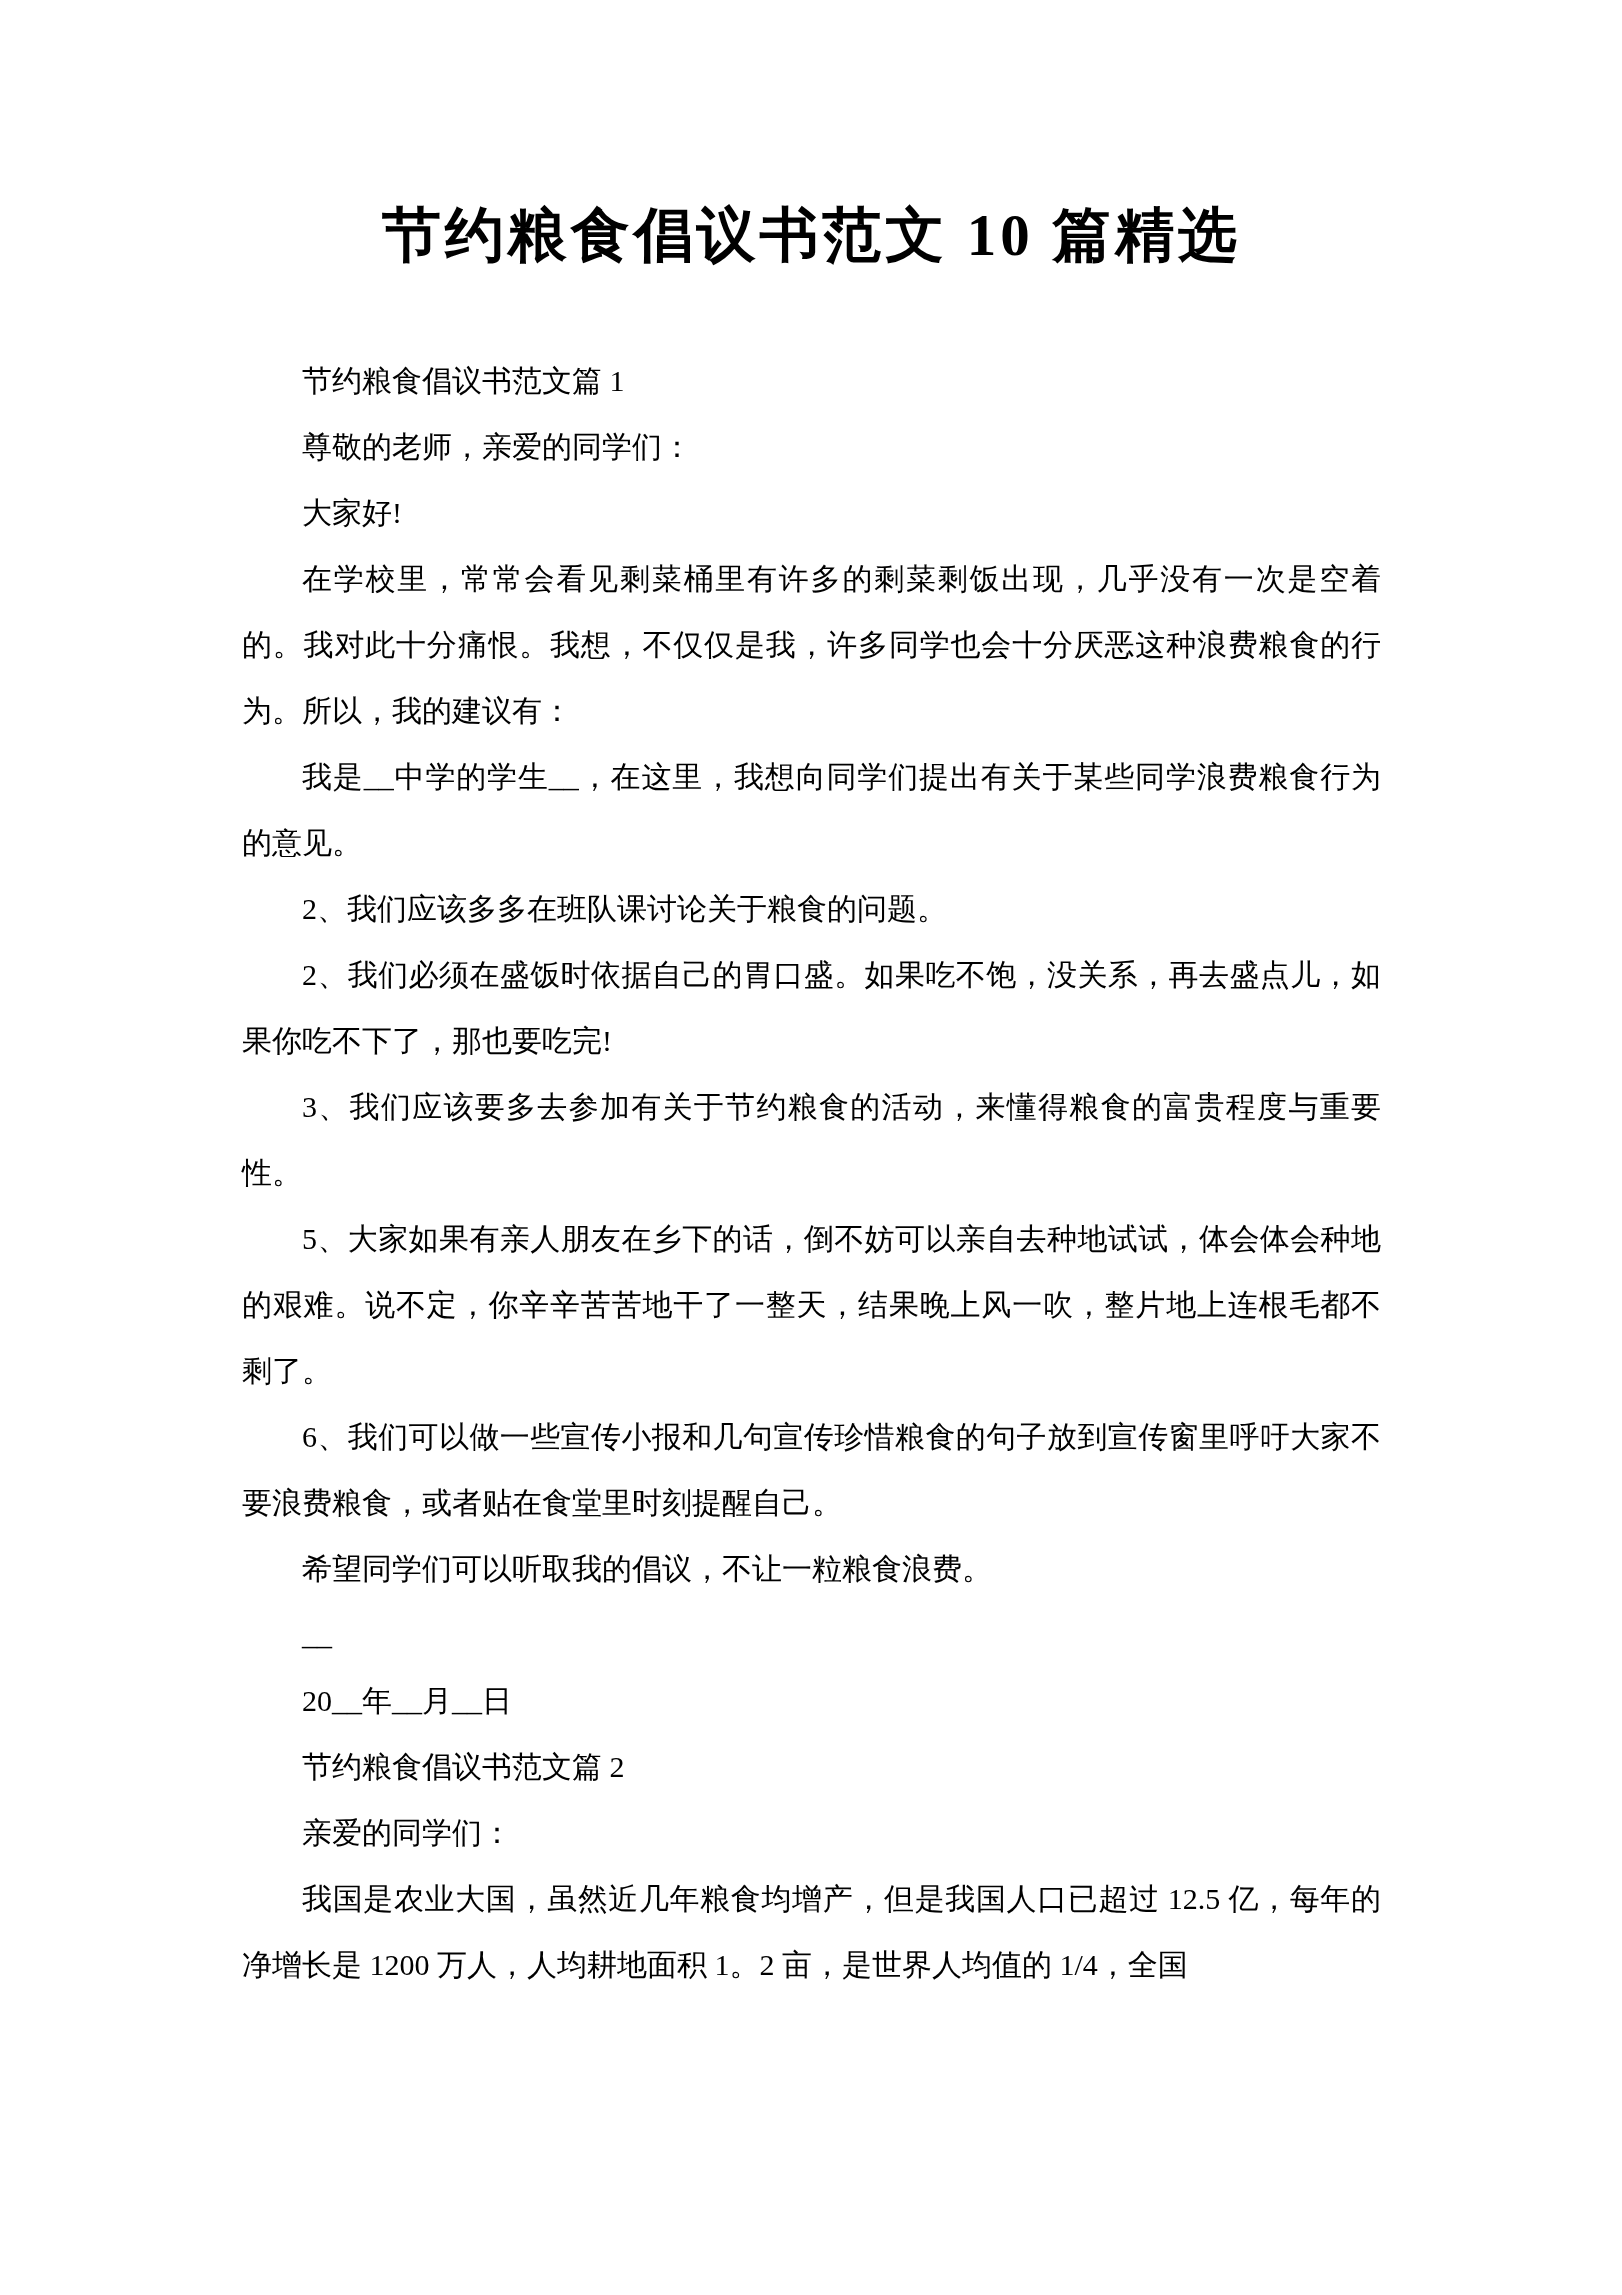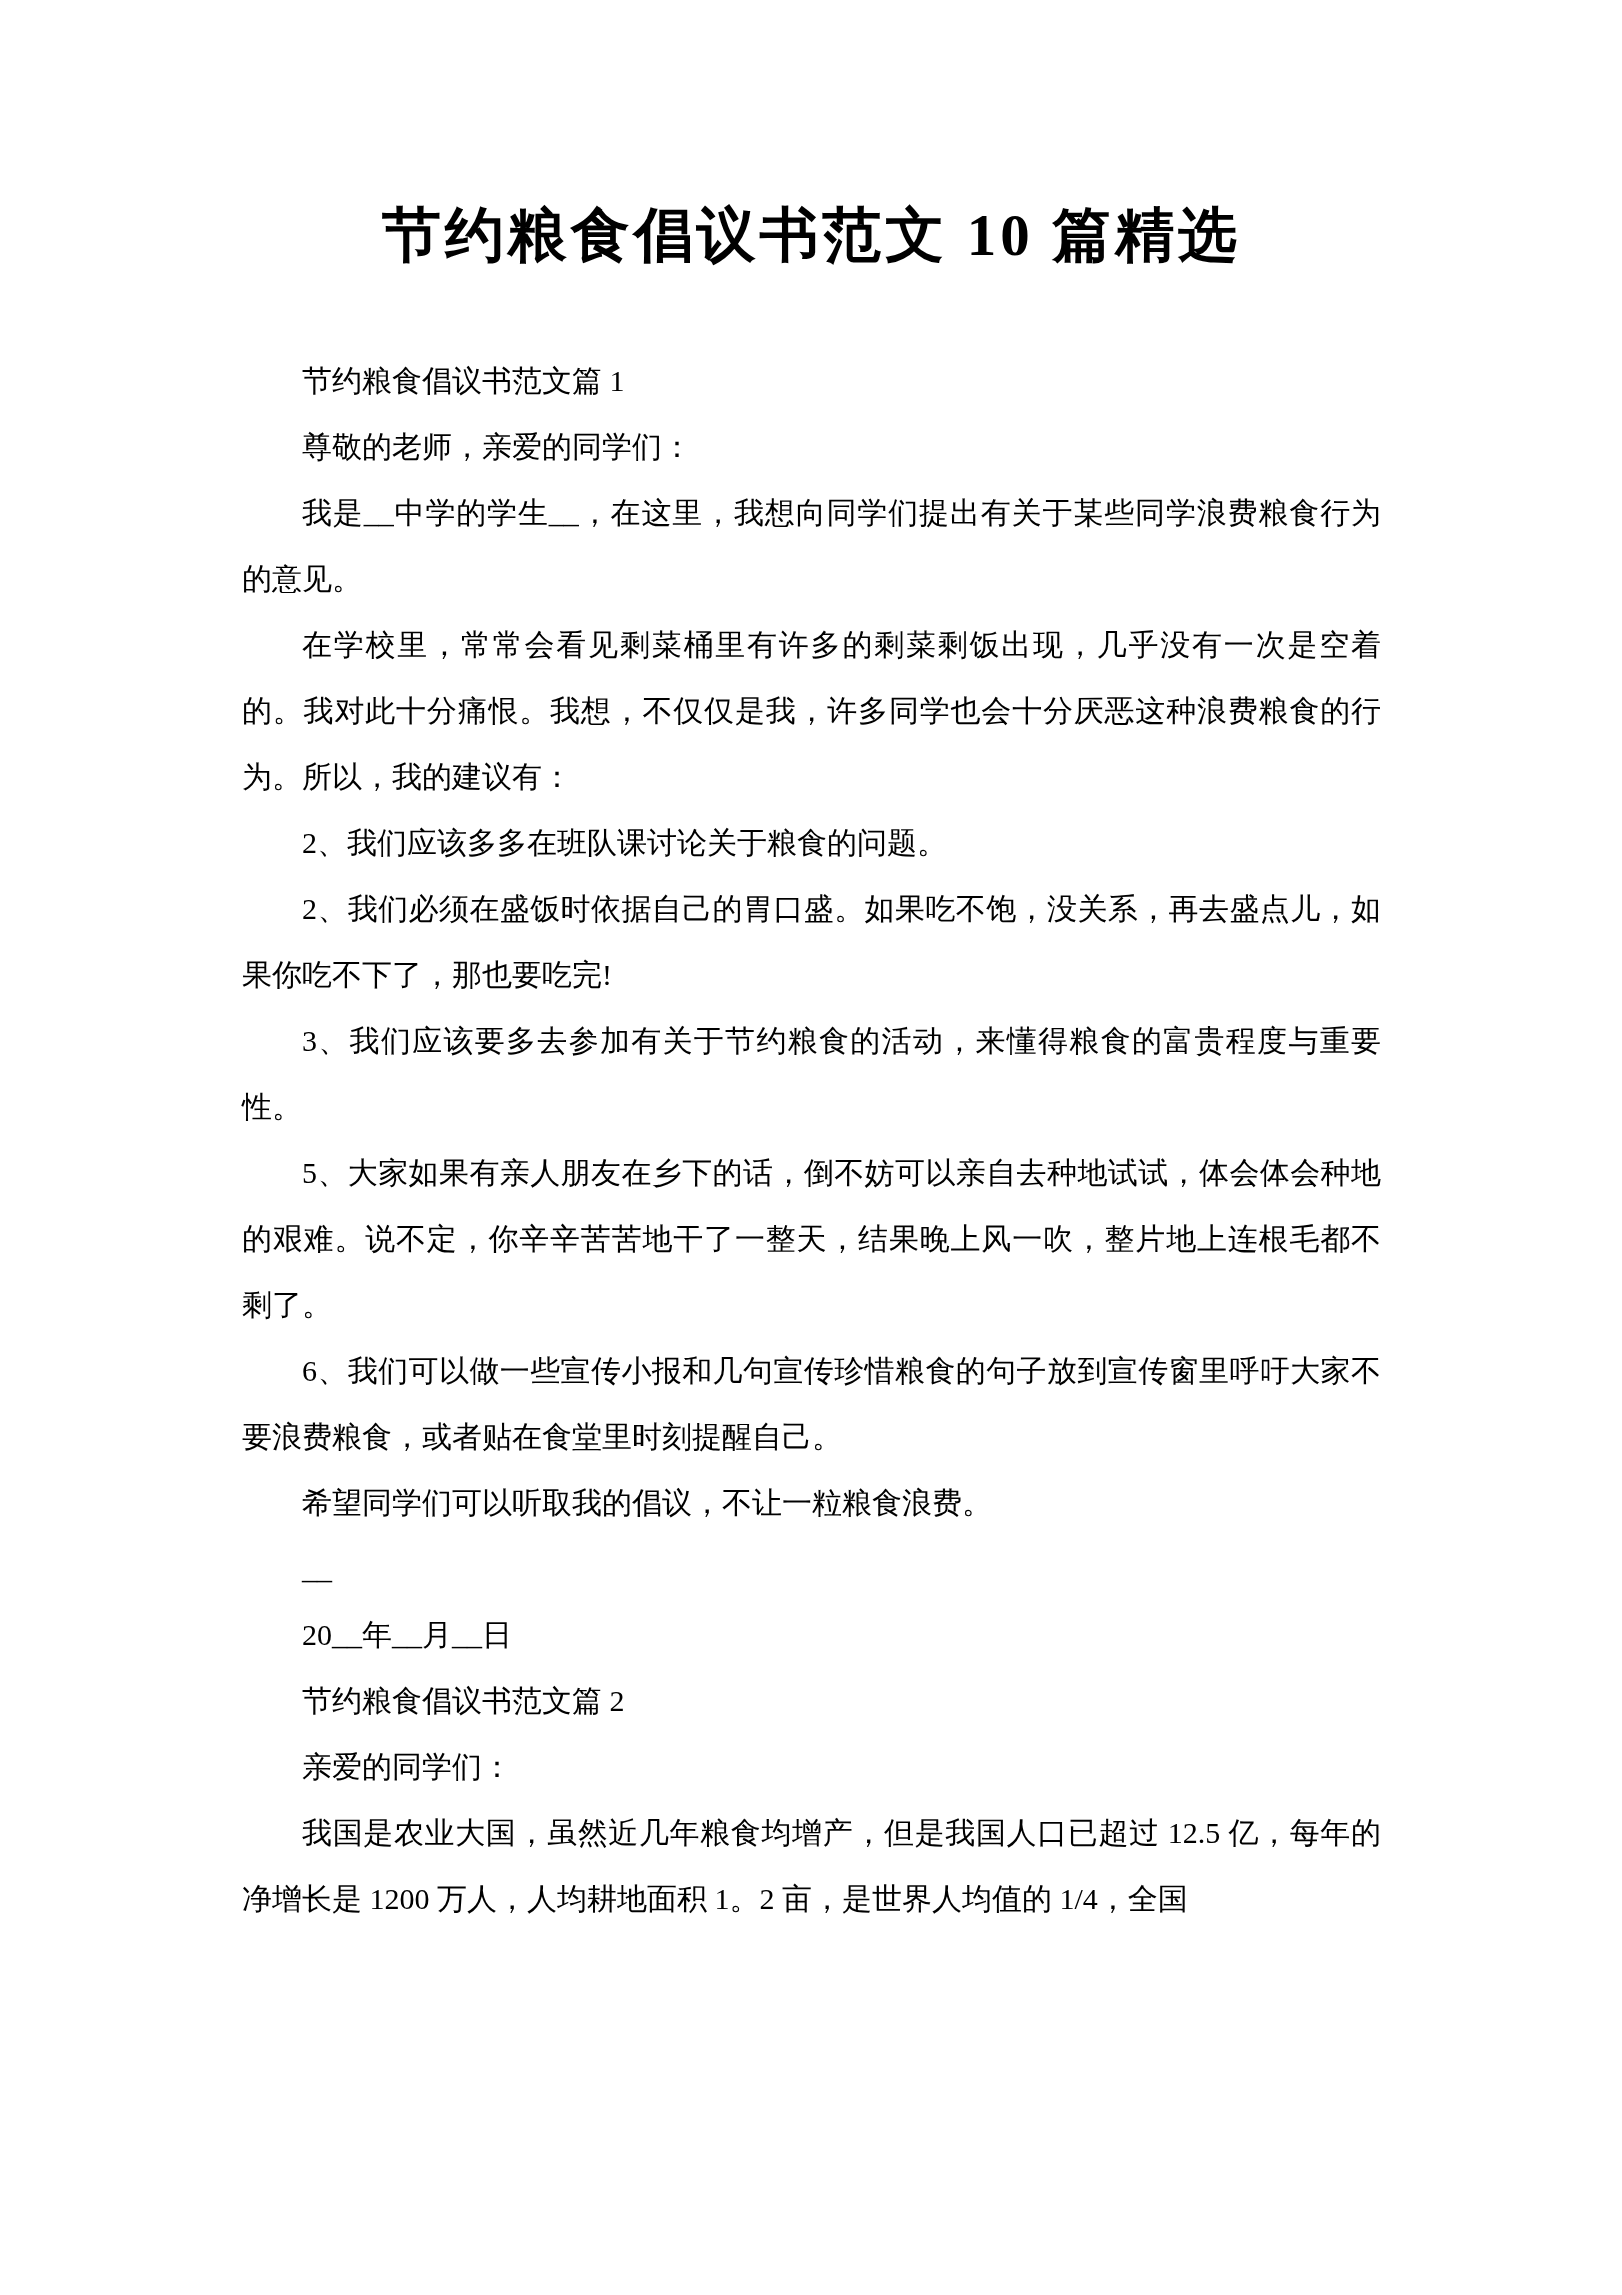--- a/index.html
+++ b/index.html
@@ -47,22 +47,23 @@
 </head>
 <body>
 
 <div class="page">
 
   <div class="doc-title">节约粮食倡议书范文 10 篇精选</div>
 
   <div class="doc-body">
     <p>节约粮食倡议书范文篇 1</p>
     <p>尊敬的老师，亲爱的同学们：</p>
+    <p>大家好!</p>
+    <p>在学校里，常常会看见剩菜桶里有许多的剩菜剩饭出现，几乎没有一次是空着的。我对此十分痛恨。我想，不仅仅是我，许多同学也会十分厌恶这种浪费粮食的行为。所以，我的建议有：</p>
     <p>我是__中学的学生__，在这里，我想向同学们提出有关于某些同学浪费粮食行为的意见。</p>
-    <p>在学校里，常常会看见剩菜桶里有许多的剩菜剩饭出现，几乎没有一次是空着的。我对此十分痛恨。我想，不仅仅是我，许多同学也会十分厌恶这种浪费粮食的行为。所以，我的建议有：</p>
     <p>2、我们应该多多在班队课讨论关于粮食的问题。</p>
     <p>2、我们必须在盛饭时依据自己的胃口盛。如果吃不饱，没关系，再去盛点儿，如果你吃不下了，那也要吃完!</p>
     <p>3、我们应该要多去参加有关于节约粮食的活动，来懂得粮食的富贵程度与重要性。</p>
     <p>5、大家如果有亲人朋友在乡下的话，倒不妨可以亲自去种地试试，体会体会种地的艰难。说不定，你辛辛苦苦地干了一整天，结果晚上风一吹，整片地上连根毛都不剩了。</p>
     <p>6、我们可以做一些宣传小报和几句宣传珍惜粮食的句子放到宣传窗里呼吁大家不要浪费粮食，或者贴在食堂里时刻提醒自己。</p>
     <p>希望同学们可以听取我的倡议，不让一粒粮食浪费。</p>
     <p>__</p>
     <p>20__年__月__日</p>
     <p>节约粮食倡议书范文篇 2</p>
     <p>亲爱的同学们：</p>

